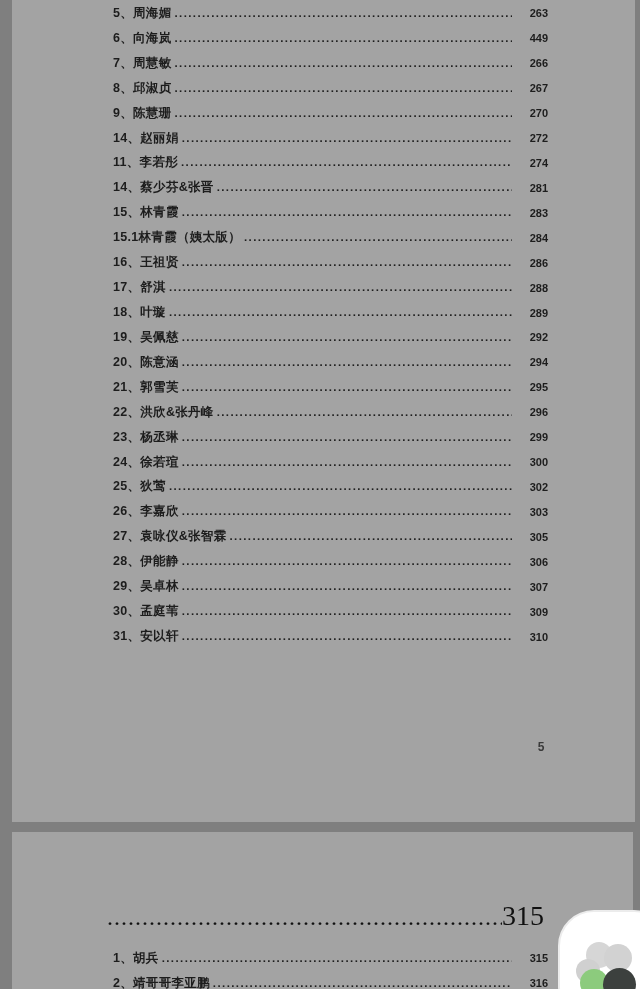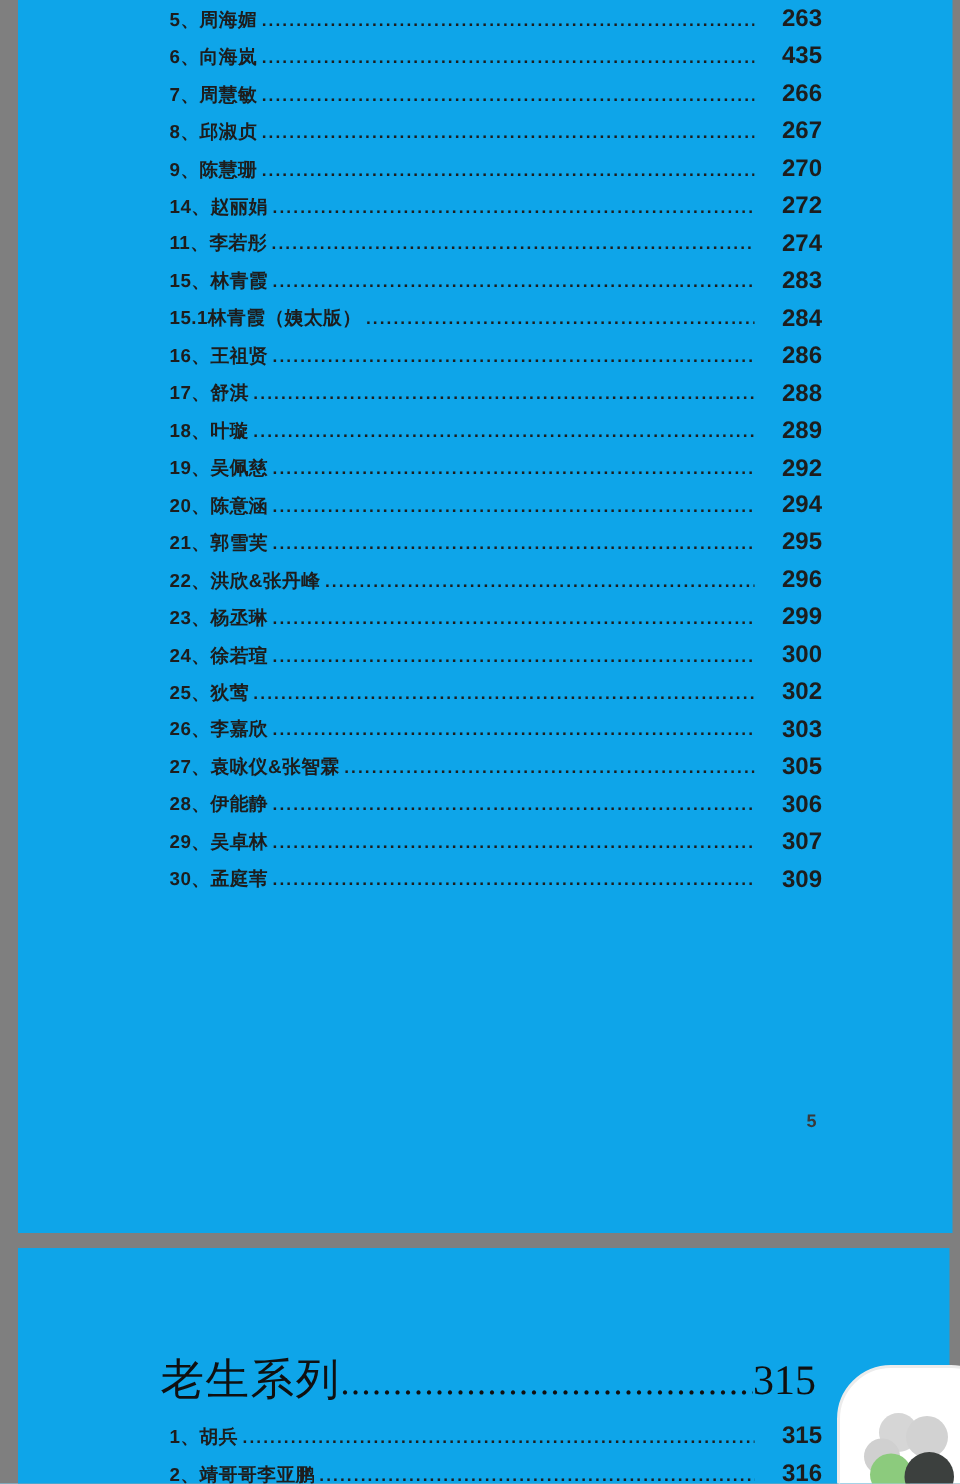--- a/index.html
+++ b/index.html
@@ -1,39 +1,39 @@
 <!DOCTYPE html>
 <html><head>
 <meta charset="utf-8">
 <style>
   html,body{margin:0;padding:0;}
   .screen{
     position:relative;width:640px;height:989px;overflow:hidden;
     background:#7f7f7f;
     font-family:"Liberation Sans",sans-serif;
   }
-  .page{position:absolute;background:#0ea5e9;}
+  .page{position:absolute;background:#a3a3a3;}
   .page1{left:12px;top:0;width:623px;height:822px;}
   .page2{left:12px;top:832px;width:621px;height:290px;}
 
   .toc-rows{position:absolute;}
   .rows-p1{left:101px;top:1px;width:435px;}
   .rows-p2{left:101px;top:114px;width:435px;}
 
   .row{
     display:flex;align-items:center;height:24.93px;
     font-size:12.5px;font-weight:600;color:#1d1d1d;white-space:nowrap;
   }
   .row .name{flex:0 0 auto;padding-right:3px;letter-spacing:0.3px;}
   .row .leader{flex:1 1 auto;overflow:hidden;height:15px;line-height:15px;}
   .row .leader::before{
     content:"..........................................................................................................................................................";
     font-size:11.5px;letter-spacing:1.4px;font-weight:700;color:#1d1d1d;
   }
-  .row .num{flex:0 0 auto;margin-left:18px;font-size:16px;font-weight:600;}
+  .row .num{flex:0 0 auto;margin-left:18px;font-size:11px;font-weight:600;}
 
   .page-footer-num{
     position:absolute;left:518px;top:740px;width:22px;text-align:center;
     font-size:12px;color:#3a3a3a;font-weight:600;
   }
 
   .heading-row{
     position:absolute;left:95px;top:68px;width:437px;height:42px;
     display:flex;align-items:baseline;white-space:nowrap;
     font-family:"Liberation Serif",serif;color:#101010;
@@ -66,21 +66,21 @@
   <div class="page page1">
     <div class="toc-rows rows-p1" id="rows-p1">
         <div class="row">
           <span class="name">5、周海媚</span>
           <span class="leader"></span>
           <span class="num">263</span>
         </div>
         <div class="row">
           <span class="name">6、向海岚</span>
           <span class="leader"></span>
-          <span class="num">435</span>
+          <span class="num">449</span>
         </div>
         <div class="row">
           <span class="name">7、周慧敏</span>
           <span class="leader"></span>
           <span class="num">266</span>
         </div>
         <div class="row">
           <span class="name">8、邱淑贞</span>
           <span class="leader"></span>
           <span class="num">267</span>
@@ -94,20 +94,25 @@
           <span class="name">14、赵丽娟</span>
           <span class="leader"></span>
           <span class="num">272</span>
         </div>
         <div class="row">
           <span class="name">11、李若彤</span>
           <span class="leader"></span>
           <span class="num">274</span>
         </div>
         <div class="row">
+          <span class="name">14、蔡少芬&amp;张晋</span>
+          <span class="leader"></span>
+          <span class="num">281</span>
+        </div>
+        <div class="row">
           <span class="name">15、林青霞</span>
           <span class="leader"></span>
           <span class="num">283</span>
         </div>
         <div class="row">
           <span class="name">15.1林青霞（姨太版）</span>
           <span class="leader"></span>
           <span class="num">284</span>
         </div>
         <div class="row">
@@ -177,28 +182,32 @@
         </div>
         <div class="row">
           <span class="name">29、吴卓林</span>
           <span class="leader"></span>
           <span class="num">307</span>
         </div>
         <div class="row">
           <span class="name">30、孟庭苇</span>
           <span class="leader"></span>
           <span class="num">309</span>
+        </div>
+        <div class="row">
+          <span class="name">31、安以轩</span>
+          <span class="leader"></span>
+          <span class="num">310</span>
         </div>
       </div>
     <div class="page-footer-num">5</div>
   </div>
 
   <div class="page page2">
     <div class="heading-row">
-      <span class="h-name">老生系列</span>
       <span class="h-leader"></span>
       <span class="h-num">315</span>
     </div>
     <div class="toc-rows rows-p2" id="rows-p2">
         <div class="row">
           <span class="name">1、胡兵</span>
           <span class="leader"></span>
           <span class="num">315</span>
         </div>
         <div class="row">

